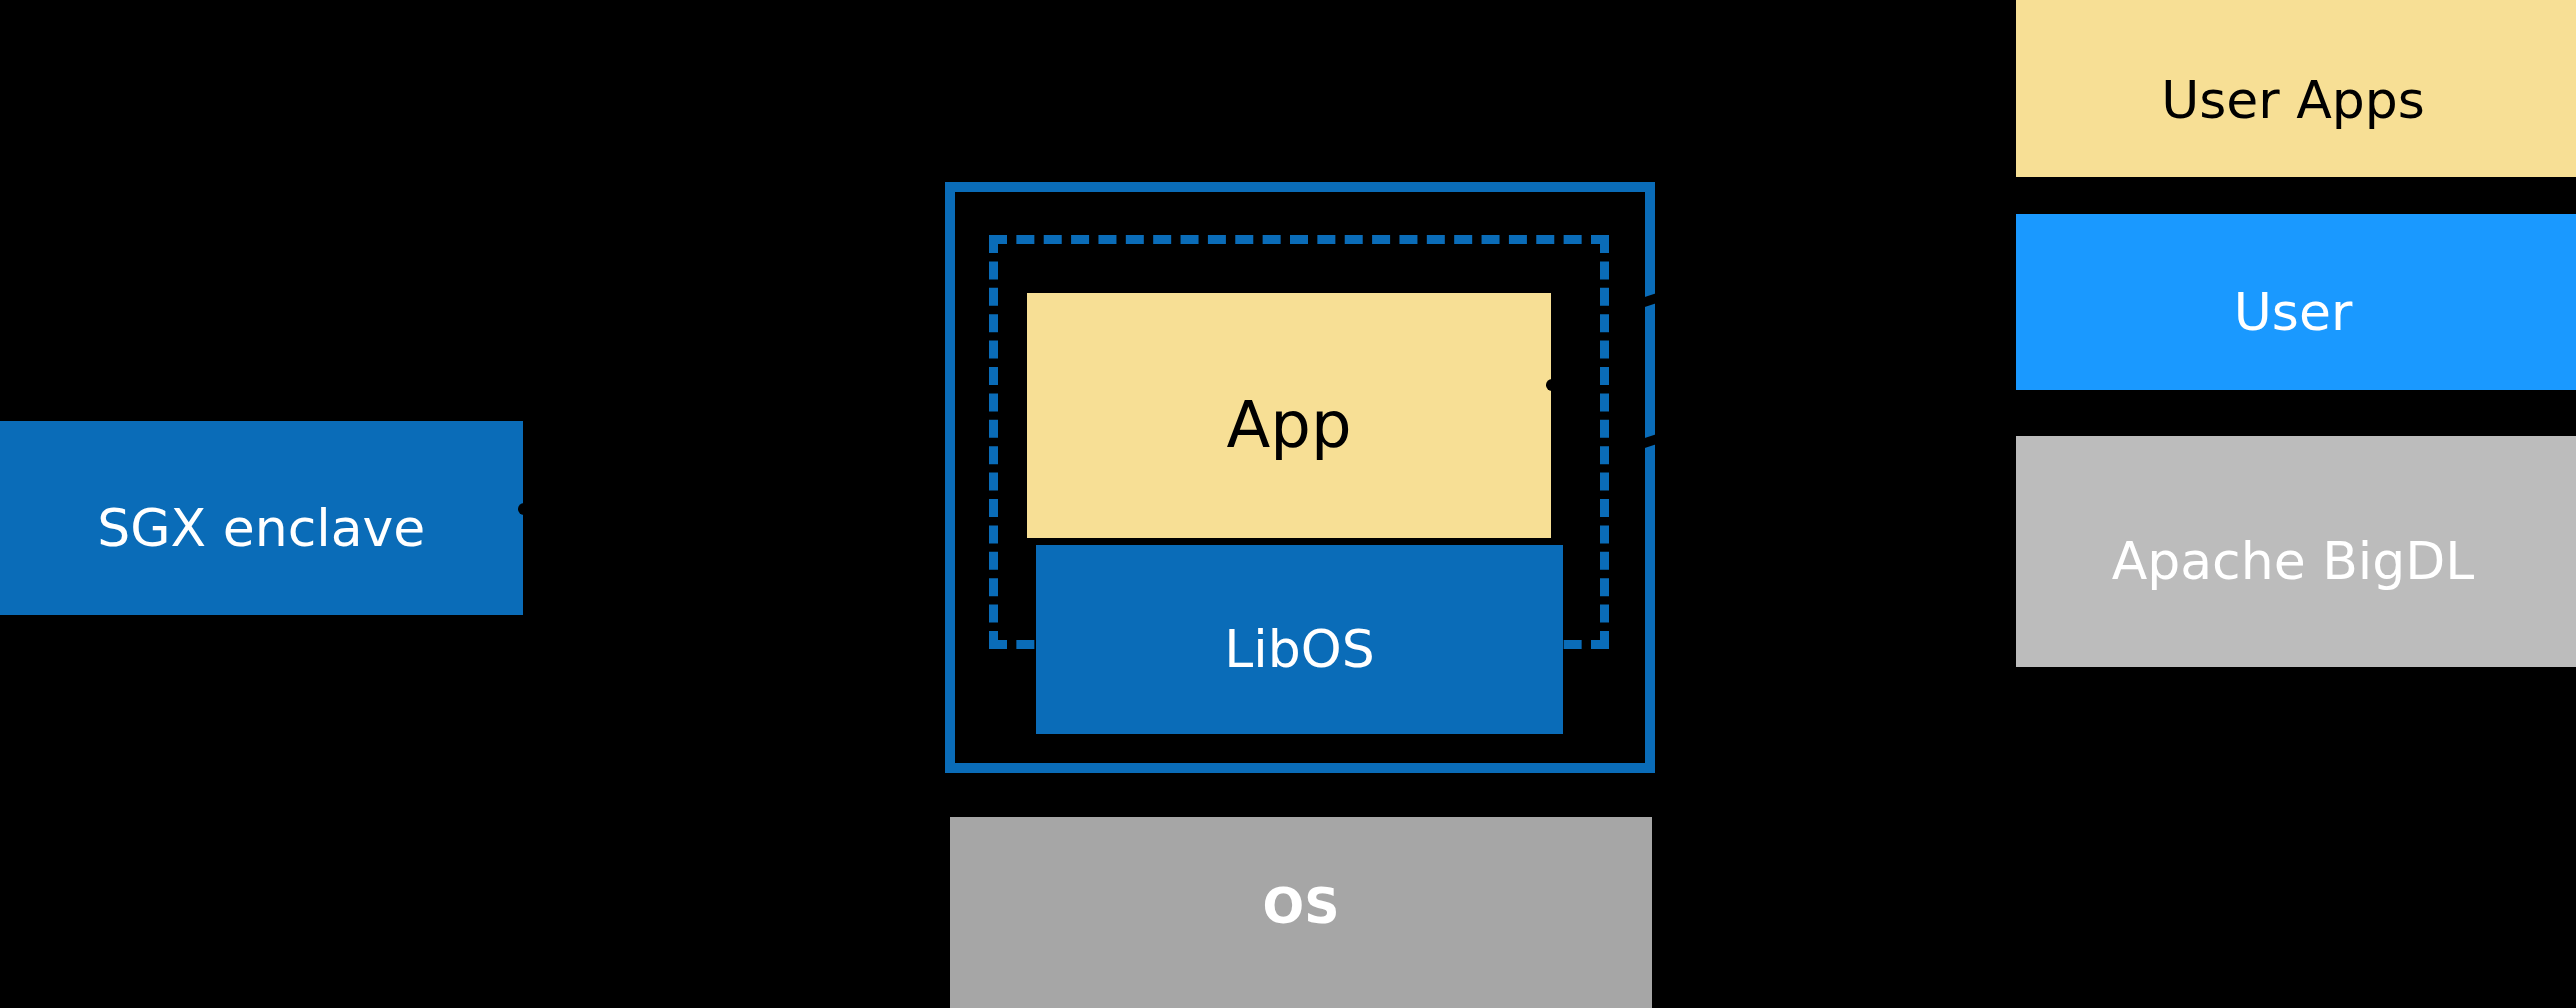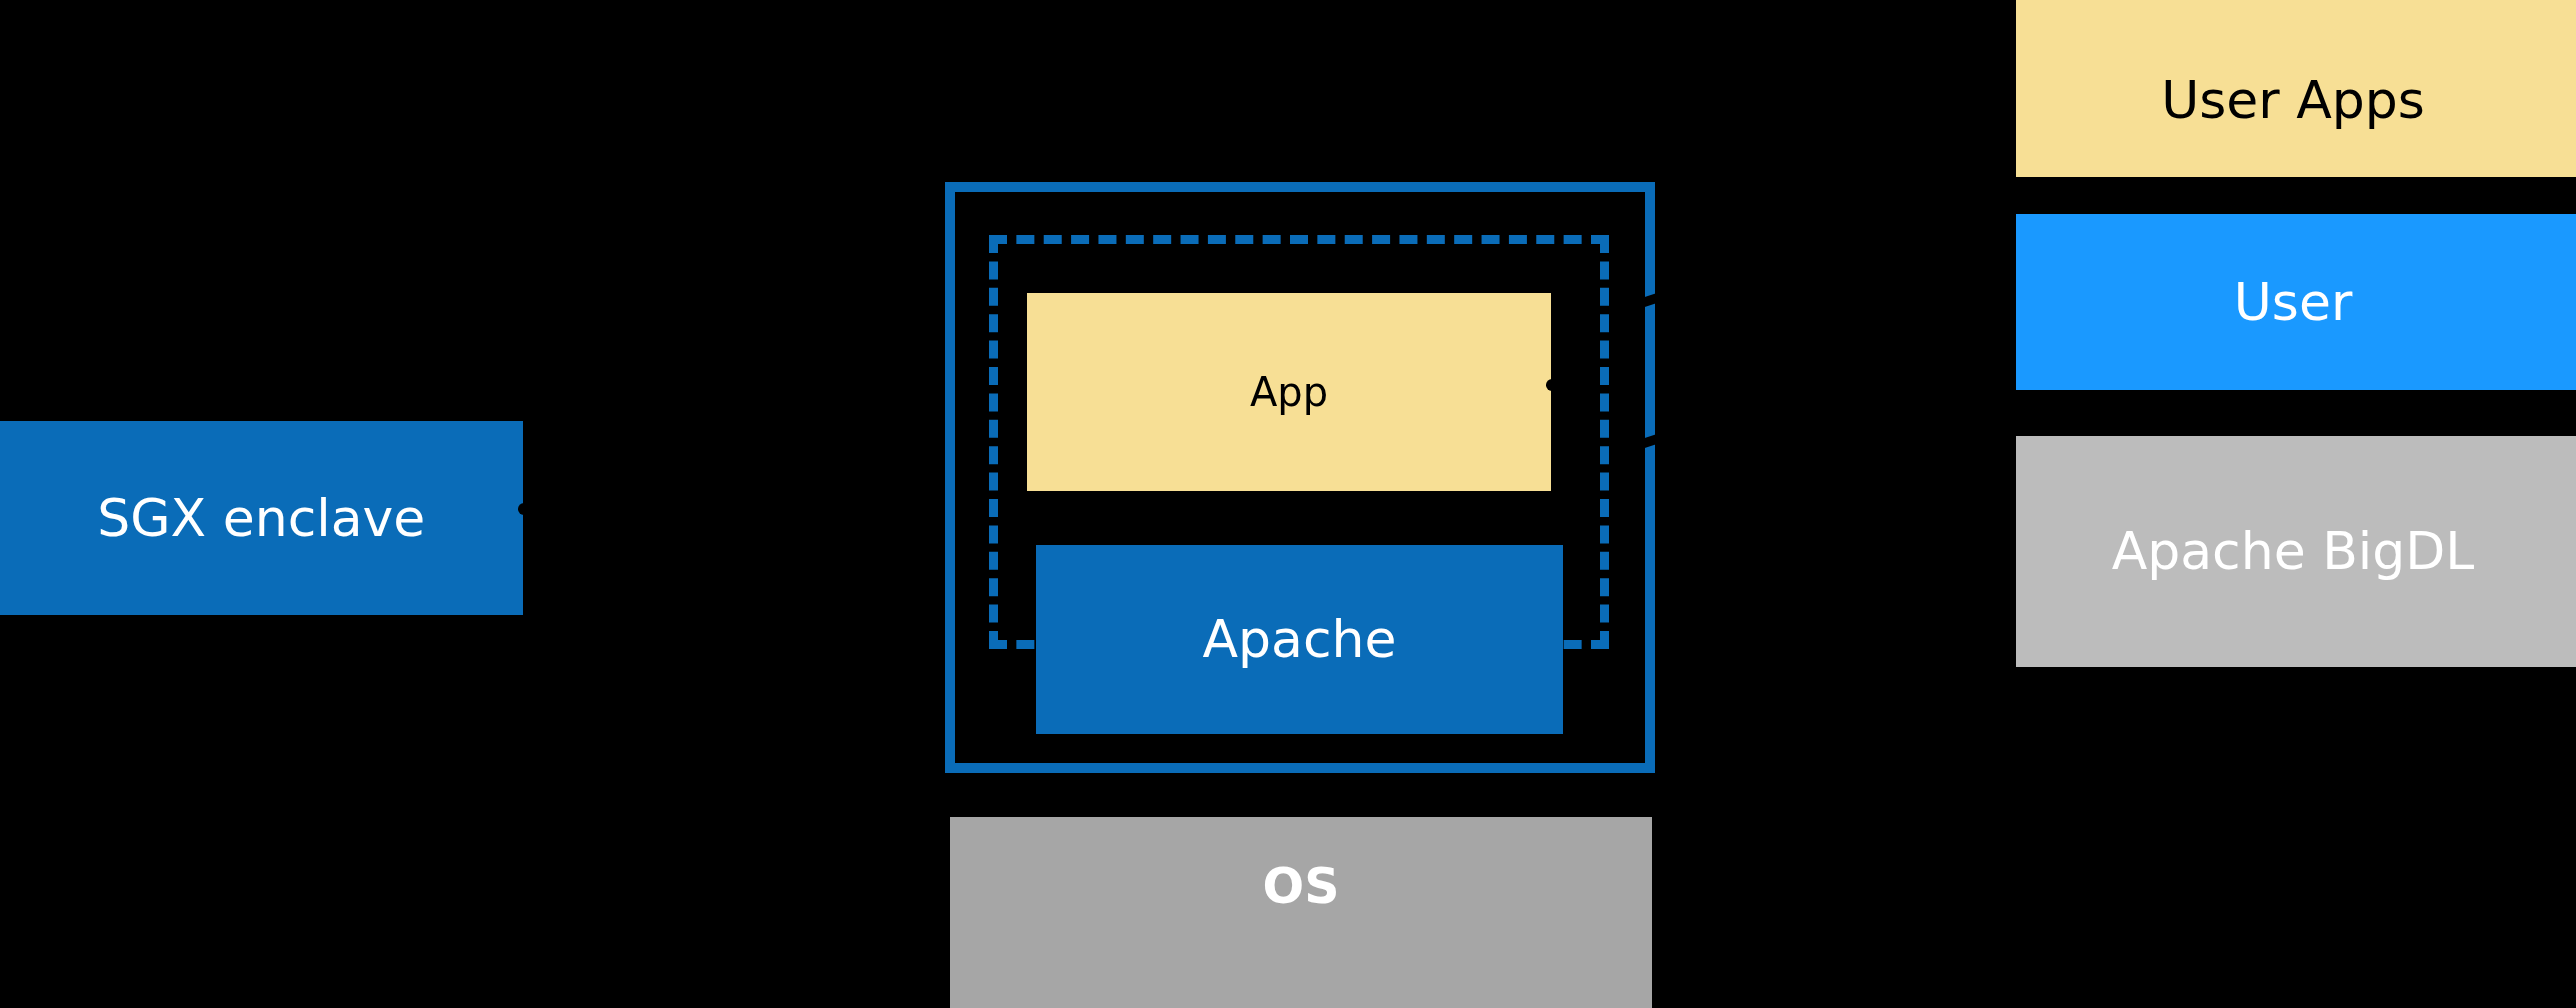--- a/index.html
+++ b/index.html
@@ -23,20 +23,21 @@
     display: flex;
     align-items: center;
     justify-content: center;
     text-align: center;
     line-height: 1.05;
     white-space: nowrap;
   }
   .block .label {
     display: block;
     width: 100%;
+    margin-top: 20px;
   }
 
   
   #sgx-enclave-box {
     left: -8.4px;
     top: 421px;
     width: 531px;
     height: 194px;
     background: #0A6CB8;
     color: #FFFFFF;
@@ -62,24 +63,24 @@
     height: 414px;
     border: 9.2px dashed #0A6CB8;
     background: transparent;
   }
 
   
   #app-box {
     left: 1027px;
     top: 293px;
     width: 524px;
-    height: 198px;
+    height: 245px;
     background: #F7DF95;
     color: #000000;
-    font-size: 40px;
+    font-size: 64px;
   }
 
   
   #libos-box {
     left: 1036px;
     top: 545px;
     width: 527px;
     height: 189px;
     background: #0A6CB8;
     color: #FFFFFF;
@@ -169,21 +170,21 @@
   <div class="edge-notch" id="container-edge-notch-bottom"></div>
 
   <div class="block" id="libos-boundary"></div>
 
   <div class="block" id="app-box">
     <span class="label">App</span>
   </div>
   <div class="conn-dot" id="app-connector-endpoint"></div>
 
   <div class="block" id="libos-box">
-    <span class="label">Apache</span>
+    <span class="label">LibOS</span>
   </div>
 
   <div class="block" id="os-box">
     <span class="label">OS</span>
   </div>
 
   <div class="block" id="user-apps-box">
     <span class="label">User Apps</span>
   </div>
 

